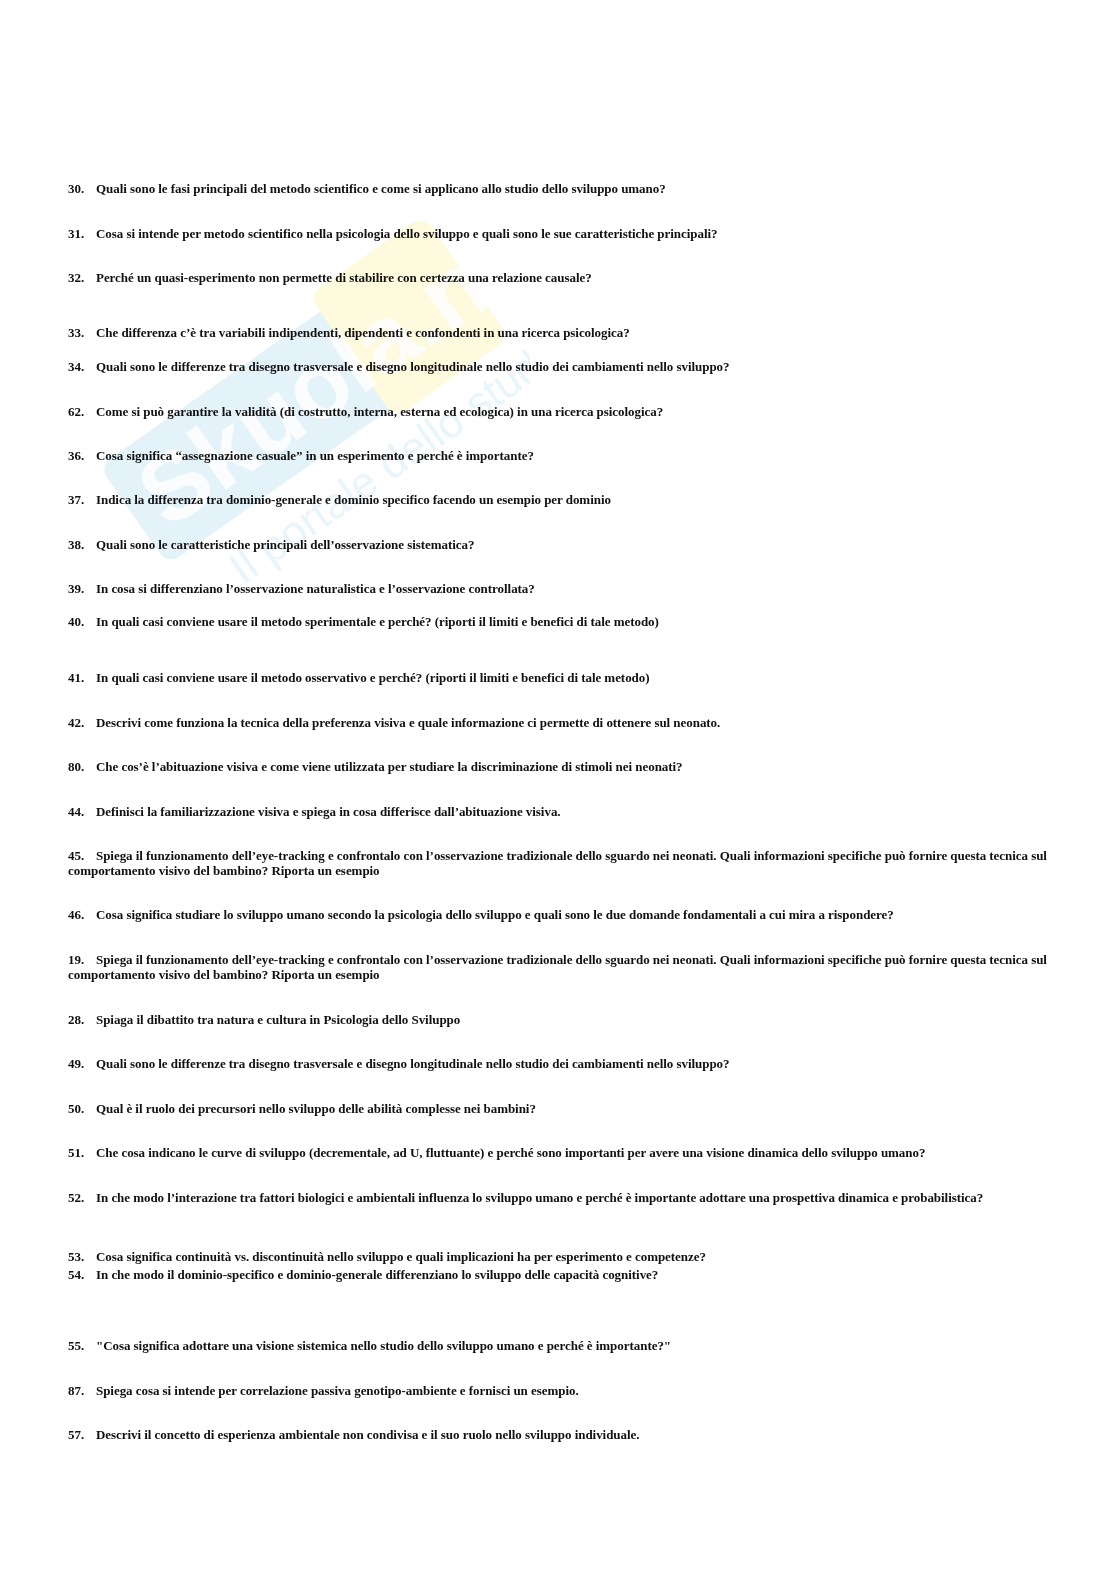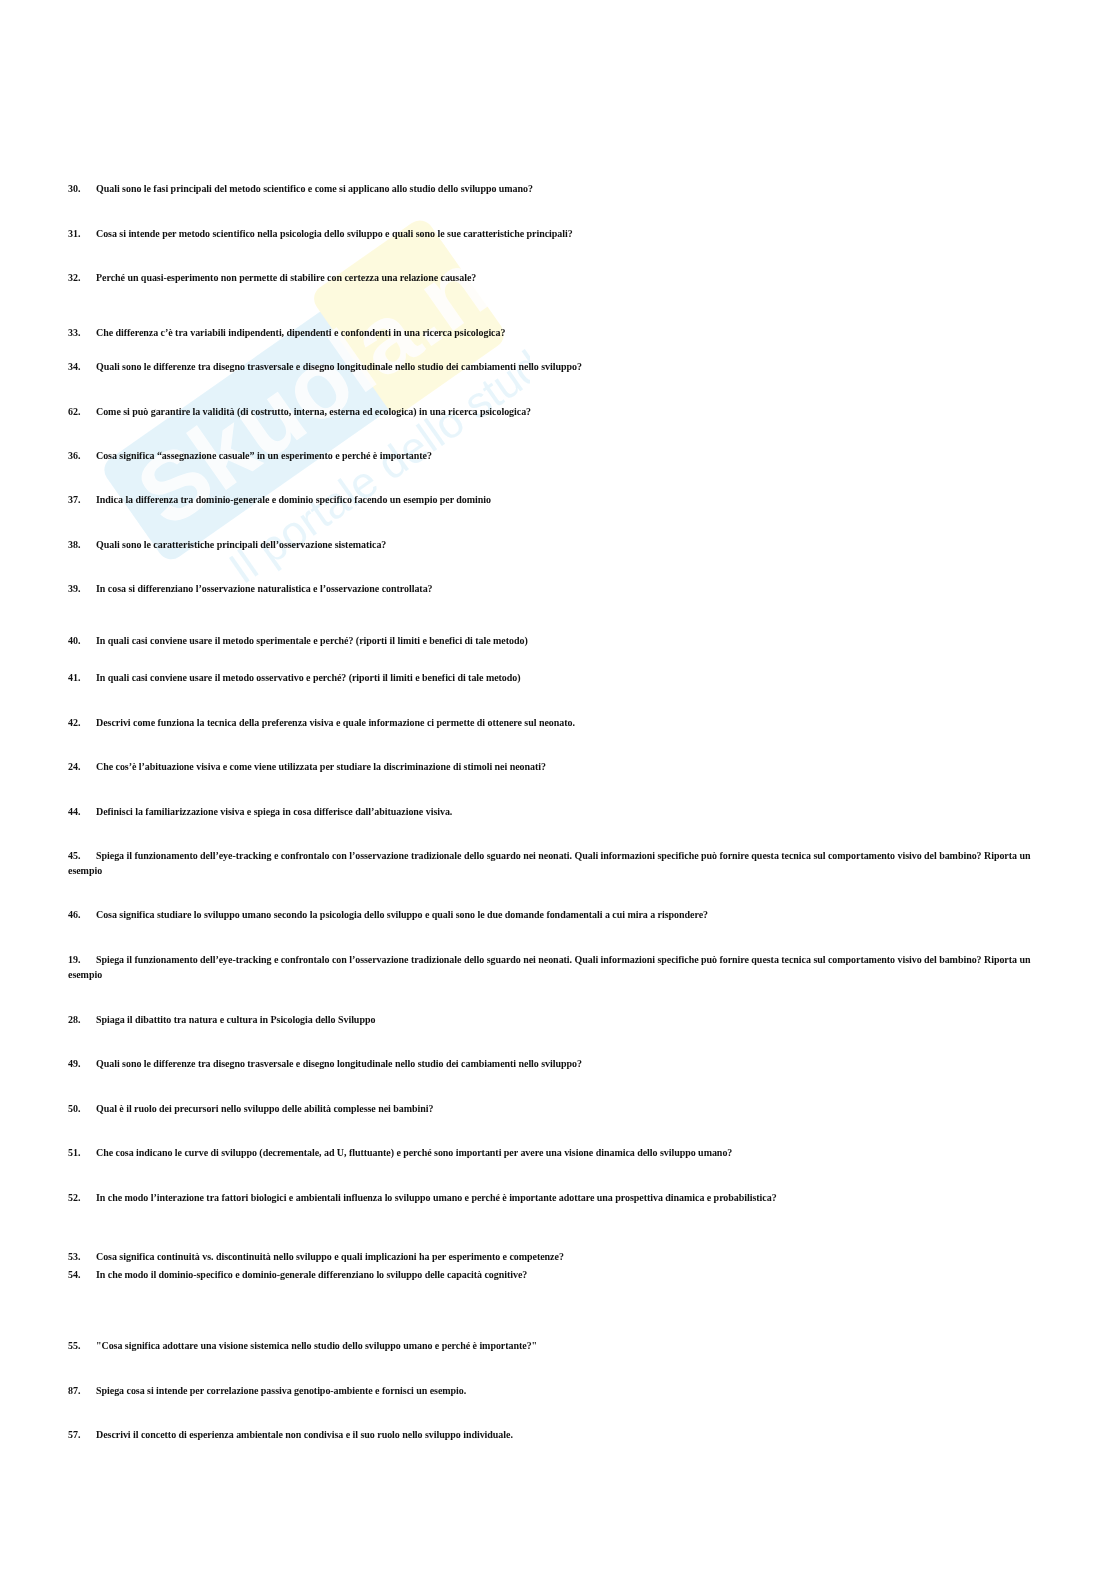--- a/index.html
+++ b/index.html
@@ -38,21 +38,21 @@
       width: 980px;
       margin: 0;
       padding: 0;
       list-style: none;
     }
     .question {
       position: absolute;
       left: 0;
       width: 980px;
       font-weight: bold;
-      font-size: 10px;
+      font-size: 13px;
       line-height: 15px;
       letter-spacing: -0.05px;
       white-space: normal;
     }
     .question .num {
       display: inline-block;
       width: 28px;
     }
   </style>
 </head>
@@ -73,24 +73,24 @@
     <li class="question" style="top:0px"><span class="num">30.</span><span>Quali sono le fasi principali del metodo scientifico e come si applicano allo studio dello sviluppo umano?</span></li>
     <li class="question" style="top:45px"><span class="num">31.</span><span>Cosa si intende per metodo scientifico nella psicologia dello sviluppo e quali sono le sue caratteristiche principali?</span></li>
     <li class="question" style="top:89px"><span class="num">32.</span><span>Perché un quasi-esperimento non permette di stabilire con certezza una relazione causale?</span></li>
     <li class="question" style="top:144px"><span class="num">33.</span><span>Che differenza c’è tra variabili indipendenti, dipendenti e confondenti in una ricerca psicologica?</span></li>
     <li class="question" style="top:178px"><span class="num">34.</span><span>Quali sono le differenze tra disegno trasversale e disegno longitudinale nello studio dei cambiamenti nello sviluppo?</span></li>
     <li class="question" style="top:223px"><span class="num">62.</span><span>Come si può garantire la validità (di costrutto, interna, esterna ed ecologica) in una ricerca psicologica?</span></li>
     <li class="question" style="top:267px"><span class="num">36.</span><span>Cosa significa “assegnazione casuale” in un esperimento e perché è importante?</span></li>
     <li class="question" style="top:311px"><span class="num">37.</span><span>Indica la differenza tra dominio-generale e dominio specifico facendo un esempio per dominio</span></li>
     <li class="question" style="top:356px"><span class="num">38.</span><span>Quali sono le caratteristiche principali dell’osservazione sistematica?</span></li>
     <li class="question" style="top:400px"><span class="num">39.</span><span>In cosa si differenziano l’osservazione naturalistica e l’osservazione controllata?</span></li>
-    <li class="question" style="top:452px"><span class="num">40.</span><span>In quali casi conviene usare il metodo sperimentale e perché? (riporti il limiti e benefici di tale metodo)</span></li>
+    <li class="question" style="top:433px"><span class="num">40.</span><span>In quali casi conviene usare il metodo sperimentale e perché? (riporti il limiti e benefici di tale metodo)</span></li>
     <li class="question" style="top:489px"><span class="num">41.</span><span>In quali casi conviene usare il metodo osservativo e perché? (riporti il limiti e benefici di tale metodo)</span></li>
     <li class="question" style="top:534px"><span class="num">42.</span><span>Descrivi come funziona la tecnica della preferenza visiva e quale informazione ci permette di ottenere sul neonato.</span></li>
-    <li class="question" style="top:578px"><span class="num">24.</span><span>Che cos’è l’abituazione visiva e come viene utilizzata per studiare la discriminazione di stimoli nei neonati?</span></li>
+    <li class="question" style="top:578px"><span class="num">80.</span><span>Che cos’è l’abituazione visiva e come viene utilizzata per studiare la discriminazione di stimoli nei neonati?</span></li>
     <li class="question" style="top:623px"><span class="num">44.</span><span>Definisci la familiarizzazione visiva e spiega in cosa differisce dall’abituazione visiva.</span></li>
     <li class="question" style="top:667px"><span class="num">45.</span><span>Spiega il funzionamento dell’eye-tracking e confrontalo con l’osservazione tradizionale dello sguardo nei neonati. Quali informazioni specifiche può fornire questa tecnica sul comportamento visivo del bambino? Riporta un esempio</span></li>
     <li class="question" style="top:726px"><span class="num">46.</span><span>Cosa significa studiare lo sviluppo umano secondo la psicologia dello sviluppo e quali sono le due domande fondamentali a cui mira a rispondere?</span></li>
     <li class="question" style="top:771px"><span class="num">19.</span><span>Spiega il funzionamento dell’eye-tracking e confrontalo con l’osservazione tradizionale dello sguardo nei neonati. Quali informazioni specifiche può fornire questa tecnica sul comportamento visivo del bambino? Riporta un esempio</span></li>
     <li class="question" style="top:831px"><span class="num">28.</span><span>Spiaga il dibattito tra natura e cultura in Psicologia dello Sviluppo</span></li>
     <li class="question" style="top:875px"><span class="num">49.</span><span>Quali sono le differenze tra disegno trasversale e disegno longitudinale nello studio dei cambiamenti nello sviluppo?</span></li>
     <li class="question" style="top:920px"><span class="num">50.</span><span>Qual è il ruolo dei precursori nello sviluppo delle abilità complesse nei bambini?</span></li>
     <li class="question" style="top:964px"><span class="num">51.</span><span>Che cosa indicano le curve di sviluppo (decrementale, ad U, fluttuante) e perché sono importanti per avere una visione dinamica dello sviluppo umano?</span></li>
     <li class="question" style="top:1009px"><span class="num">52.</span><span>In che modo l’interazione tra fattori biologici e ambientali influenza lo sviluppo umano e perché è importante adottare una prospettiva dinamica e probabilistica?</span></li>
     <li class="question" style="top:1068px"><span class="num">53.</span><span>Cosa significa continuità vs. discontinuità nello sviluppo e quali implicazioni ha per esperimento e competenze?</span></li>

